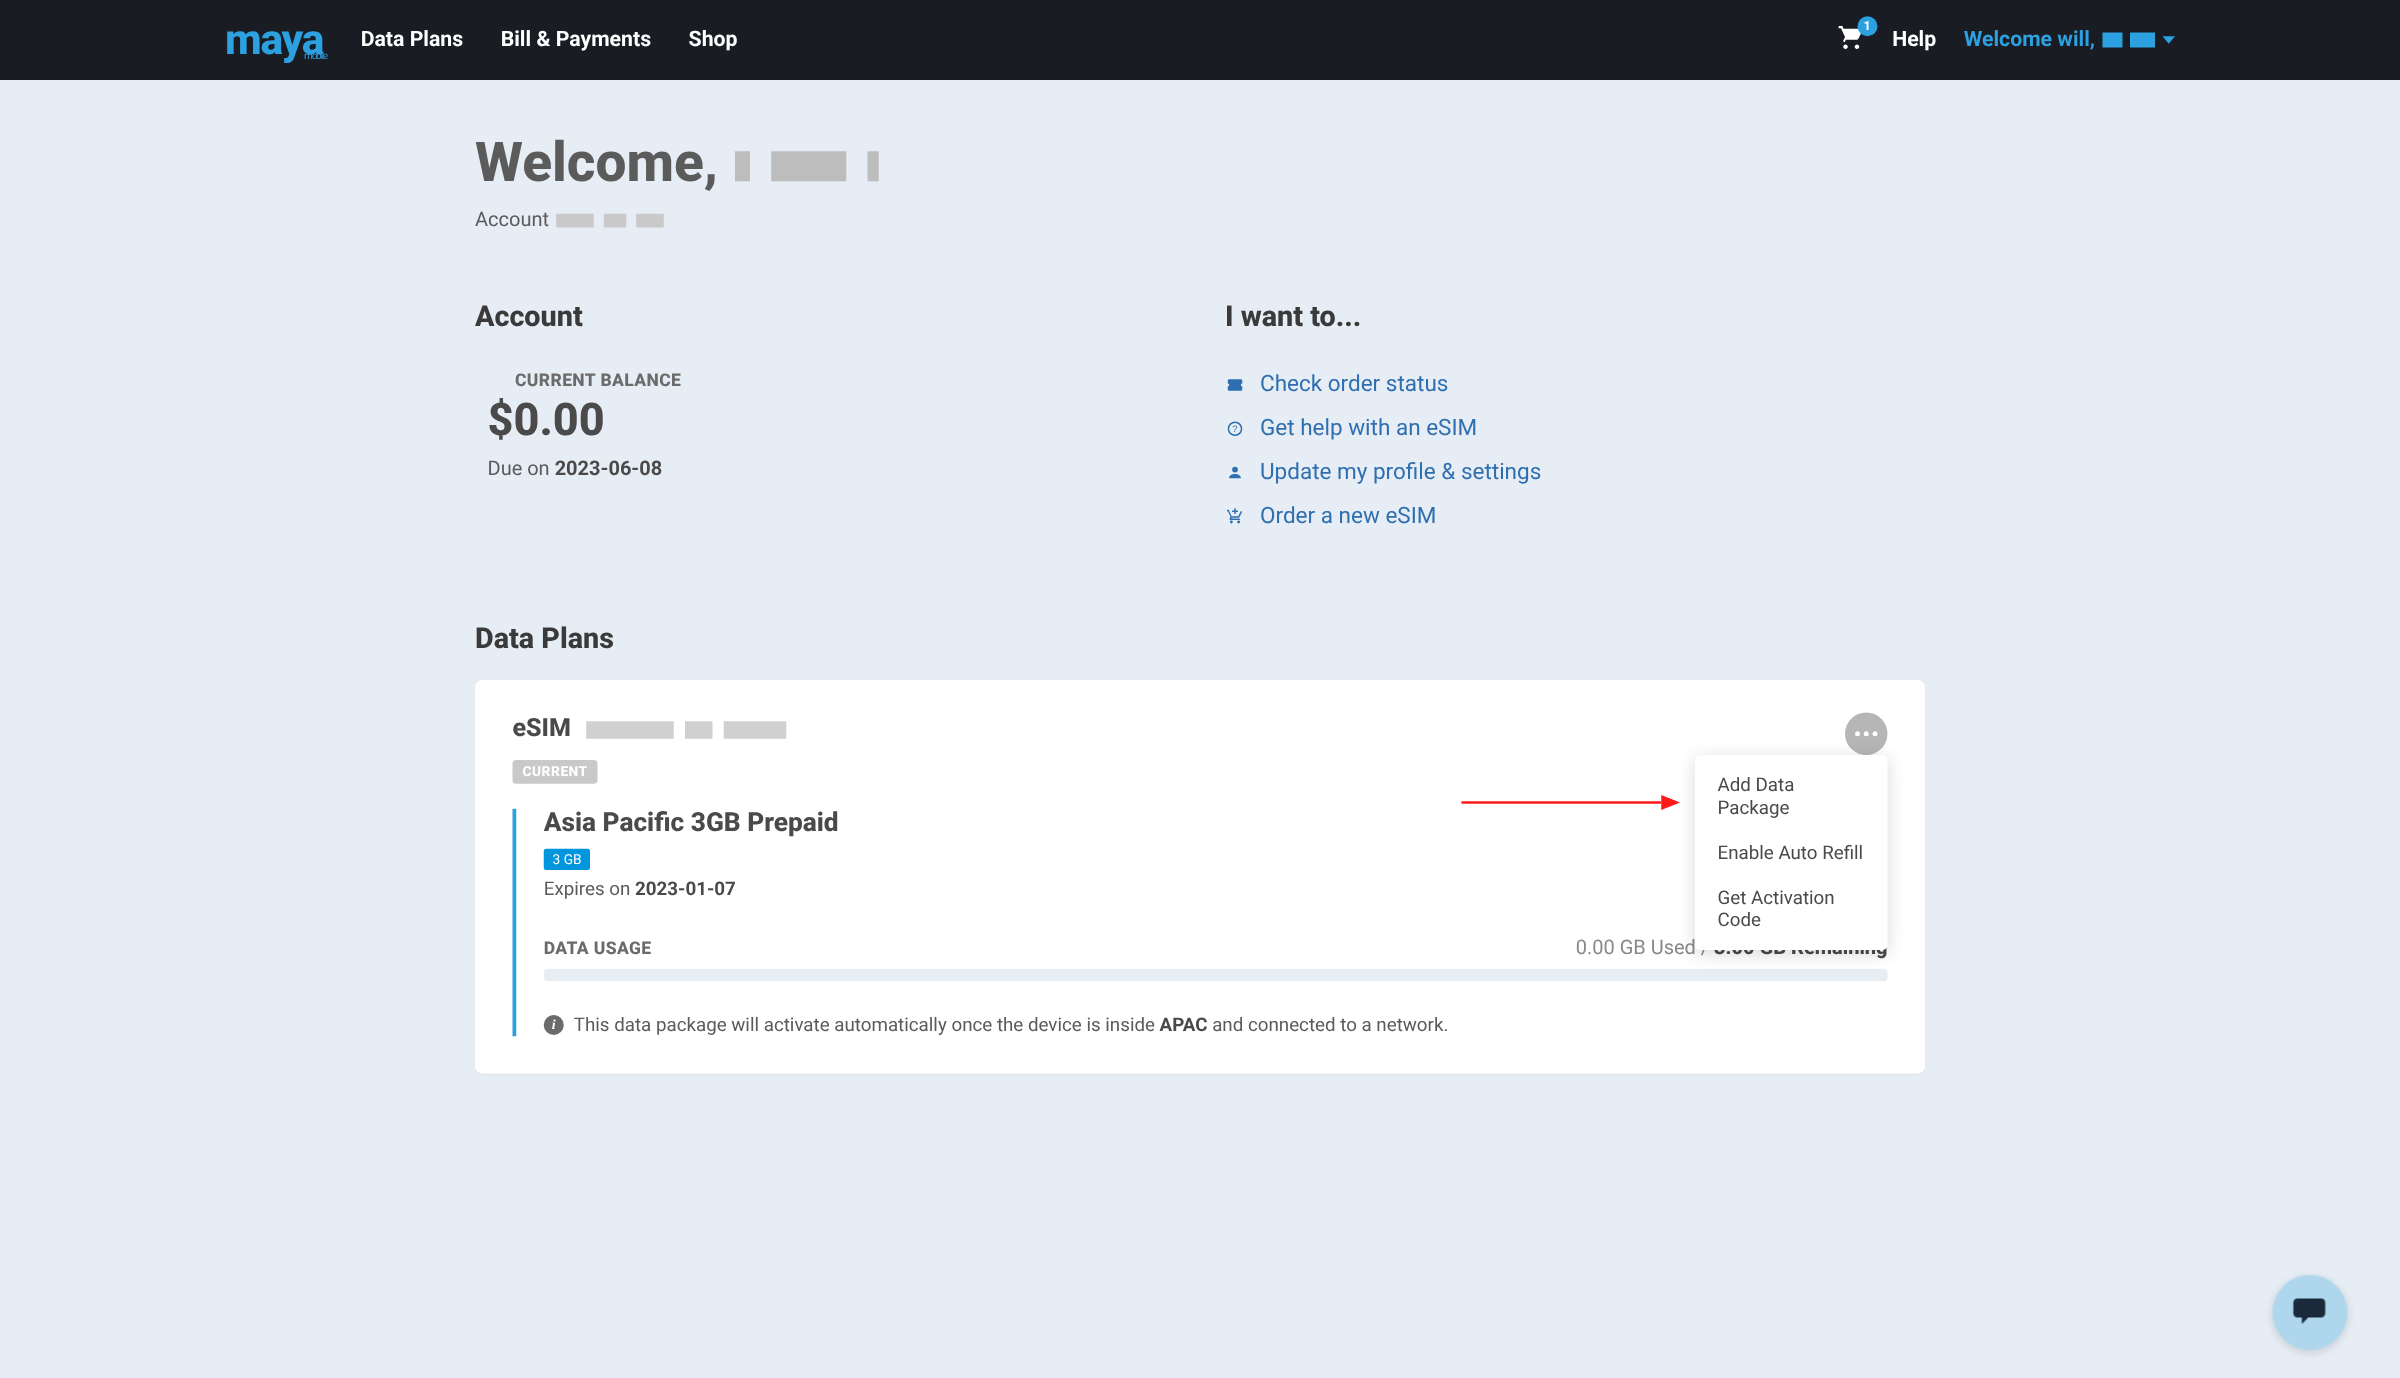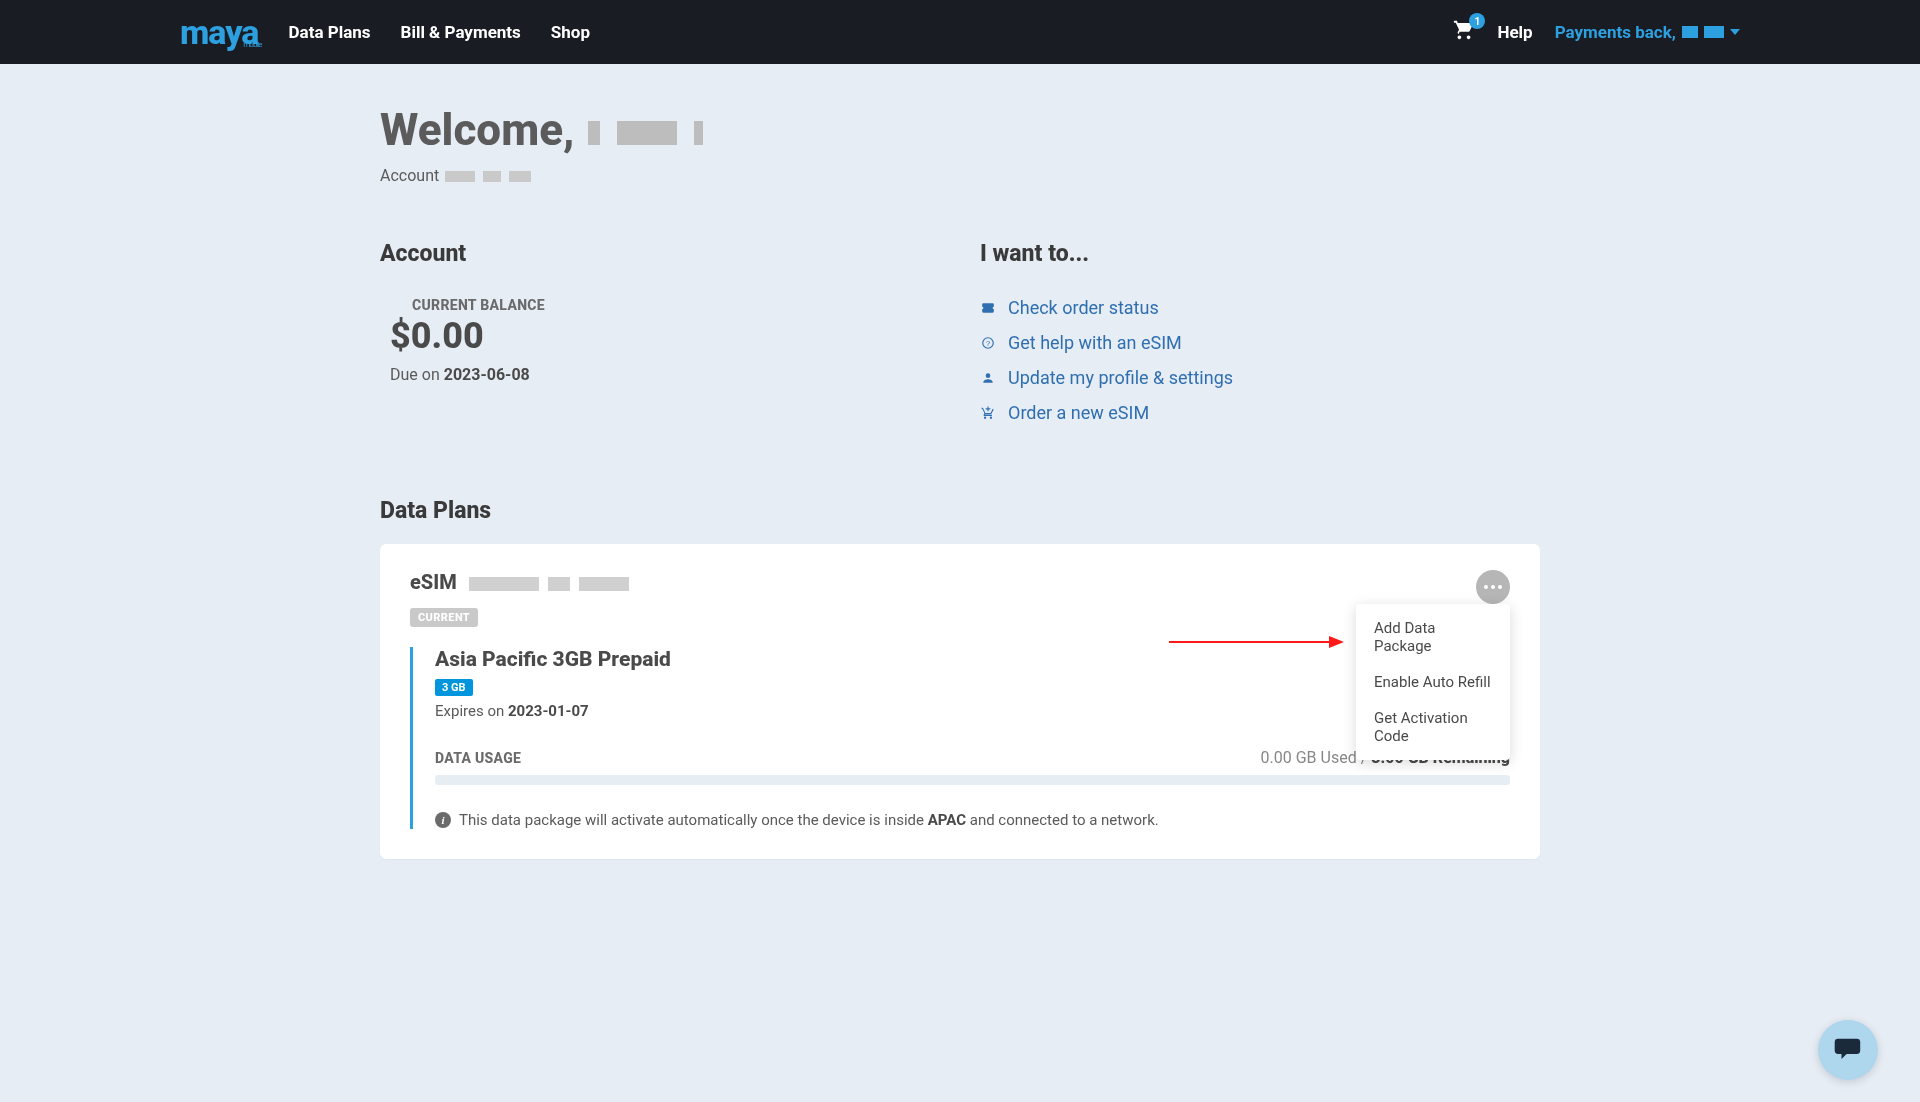--- a/index.html
+++ b/index.html
@@ -103,21 +103,21 @@
     box-shadow: 0 3px 14px rgba(0,0,0,0.15); padding:6px 0; width:154px; z-index:5;
   }
   .menu-pop div { padding:9px 18px; font-size:15px; color:#4a4a4a; cursor:pointer; }
   .active-badge {
     display:inline-block; background:#c9c9c9; color:#fff; font-size:11px; font-weight:800;
     padding:3px 8px; border-radius:3px; margin-top:14px; letter-spacing:0.4px;
   }
   .plan-block { border-left:3px solid #2da0e0; padding-left:22px; margin-top:20px; }
   .plan-name { font-size:21px; font-weight:800; color:#4a4a4a; }
   .gb-badge {
-    display:inline-block; background:#0095dd; color:#fff; font-size:11px; font-weight:700;
+    display:inline-block; background:#0095dd; color:#fff; font-size:11px; font-weight:400;
     padding:2px 7px; border-radius:2px; margin-top:8px;
   }
   .expires { font-size:15px; color:#5b5b5b; margin-top:6px; }
   .expires b { font-weight:700; color:#4a4a4a; }
   .usage-row { display:flex; justify-content:space-between; align-items:baseline; margin-top:28px; }
   .usage-label { font-size:14px; font-weight:800; color:#6b6b6b; letter-spacing:0.3px; }
   .usage-right { font-size:16px; color:#888; }
   .usage-right .remain { font-weight:800; color:#4a4a4a; }
   .progress { height:10px; background:#e6eef4; border-radius:3px; margin-top:8px; }
   .info-row { display:flex; align-items:center; gap:8px; margin-top:26px; font-size:15px; color:#5b5b5b; }
@@ -152,21 +152,21 @@
   </div>
   <div class="nav-right">
     <div class="cart-wrap">
       <svg width="22" height="22" viewBox="0 0 24 24">
           <path fill="#fff" d="M7 18c-1.1 0-2 .9-2 2s.9 2 2 2 2-.9 2-2-.9-2-2-2zm10 0c-1.1 0-2 .9-2 2s.9 2 2 2 2-.9 2-2-.9-2-2-2zM7.2 14h9.4c.7 0 1.3-.4 1.6-1l3.6-7.2c.2-.5 0-1.1-.5-1.3-.1-.1-.3-.1-.4-.1H5.2L4.3 2H1v2h2l3.6 7.6-1.4 2.5c-.5.9.2 2 1.2 2z"></path>
         </svg>
       <div class="cart-badge">1</div>
     </div>
     <div class="nav-help">Help</div>
     <div class="welcome-back">
-      <span>Payments back,</span>
+      <span>Welcome will,</span>
       <span class="redact-inline" style="width:16px;"></span>
       <span class="redact-inline" style="width:20px;"></span>
       <span class="caret-down"></span>
     </div>
   </div>
 </div>
 
 <div class="container">
 
   <h1 class="welcome-title">

